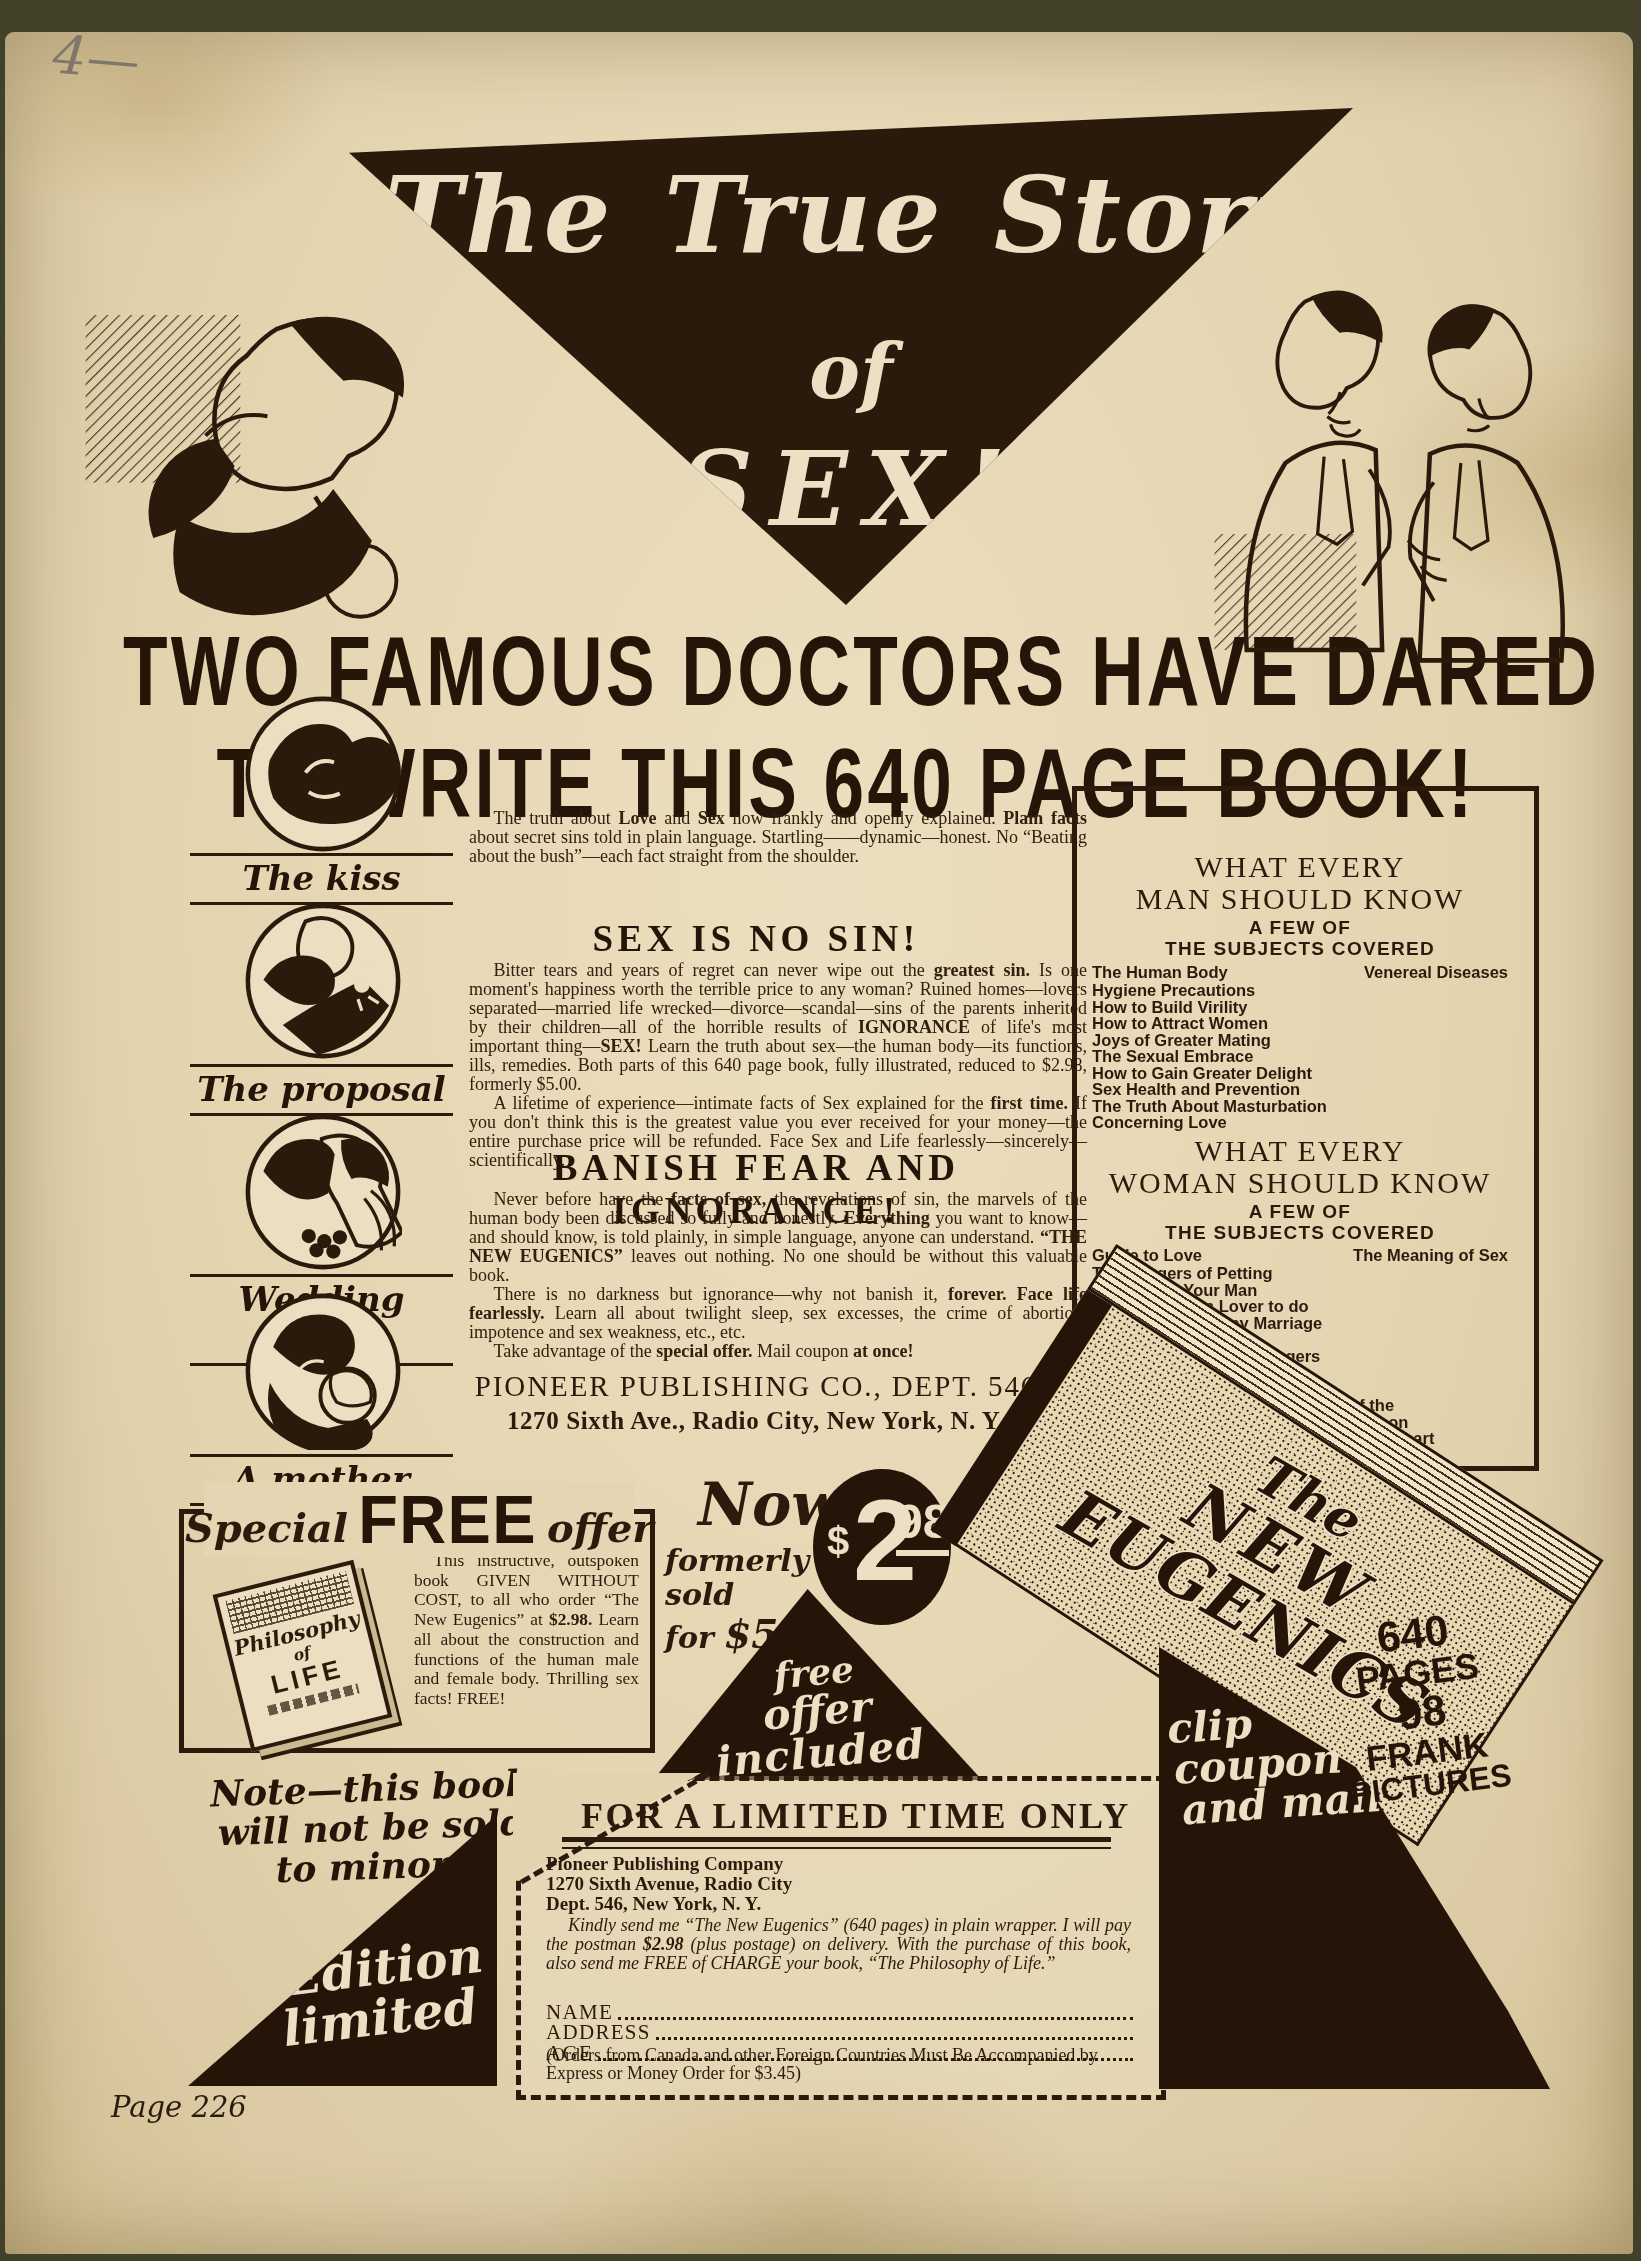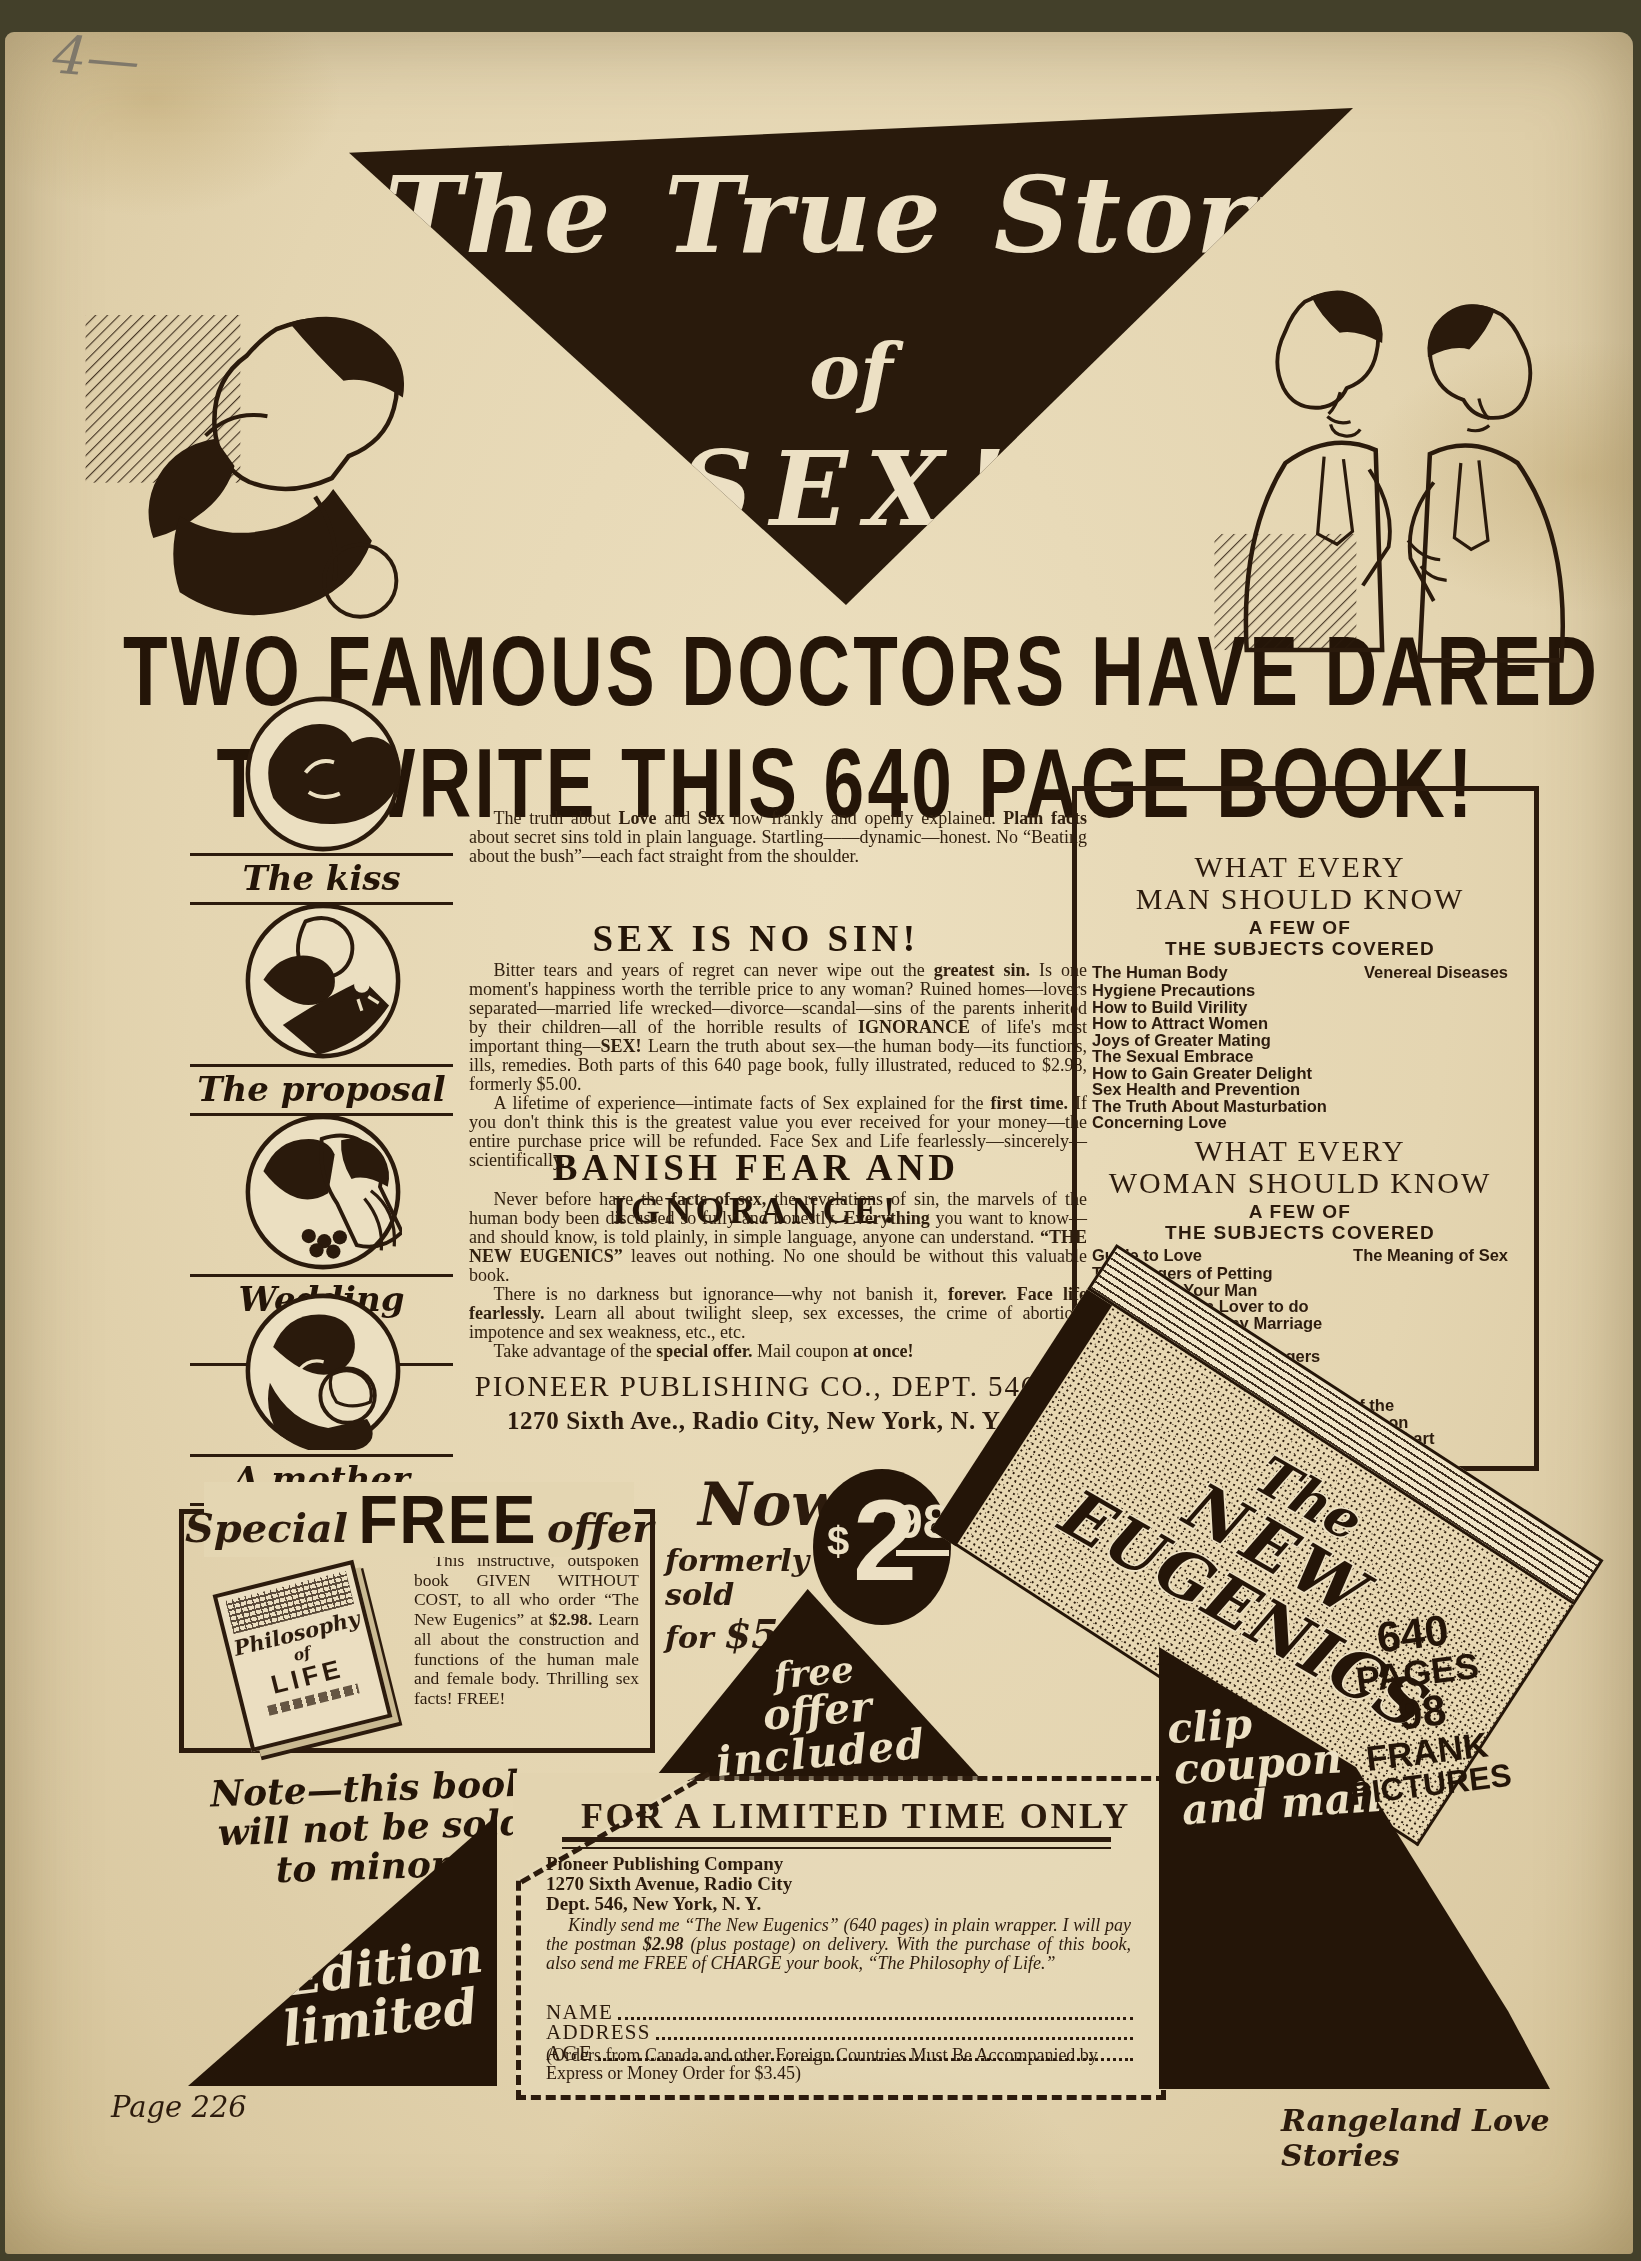--- a/index.html
+++ b/index.html
@@ -418,15 +418,14 @@
     <span>ADDRESS</span>
     <span class="cp-lead"></span>
   </div>
   <div class="abs cp cp-field" style="top:2041px;">
     <span>AGE</span>
     <span class="cp-lead"></span>
   </div>
   <div class="abs cp cp-note">(Orders from Canada and other Foreign Countries Must Be Accompanied by Express or Money Order for $3.45)</div>
 
   <div class="abs foot-l">Page 226</div>
-  <div class="abs foot-r">Rangeland Love Stories</div>
 </div>
 
 
 </body></html>

